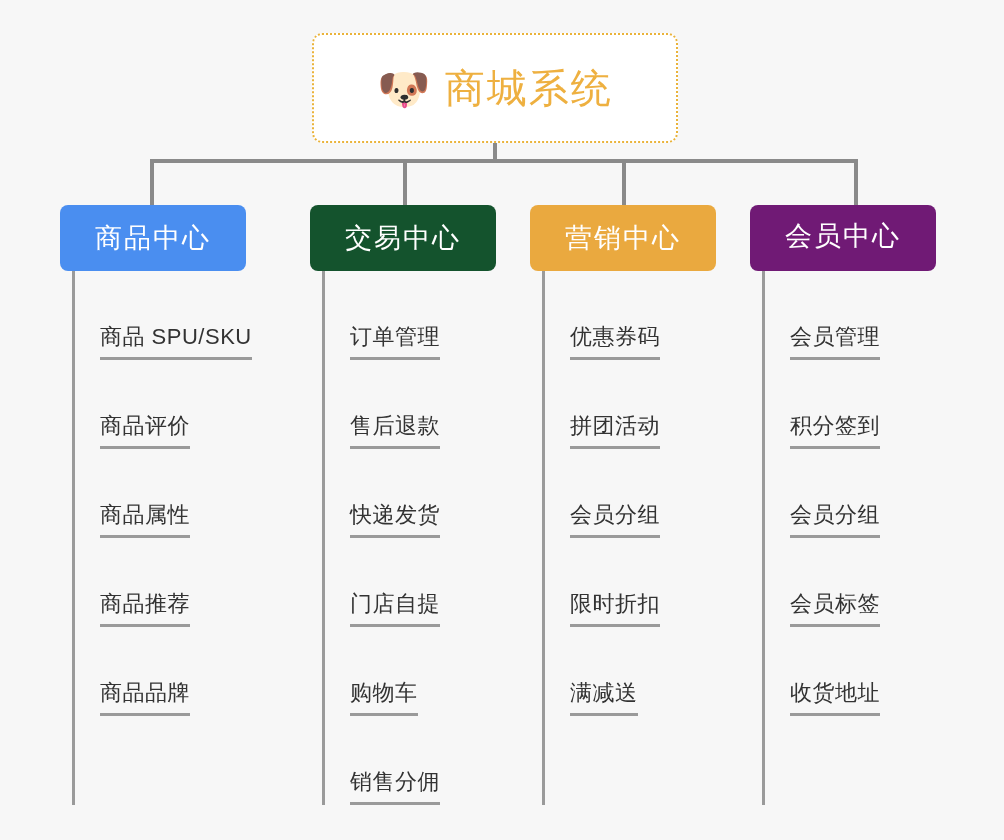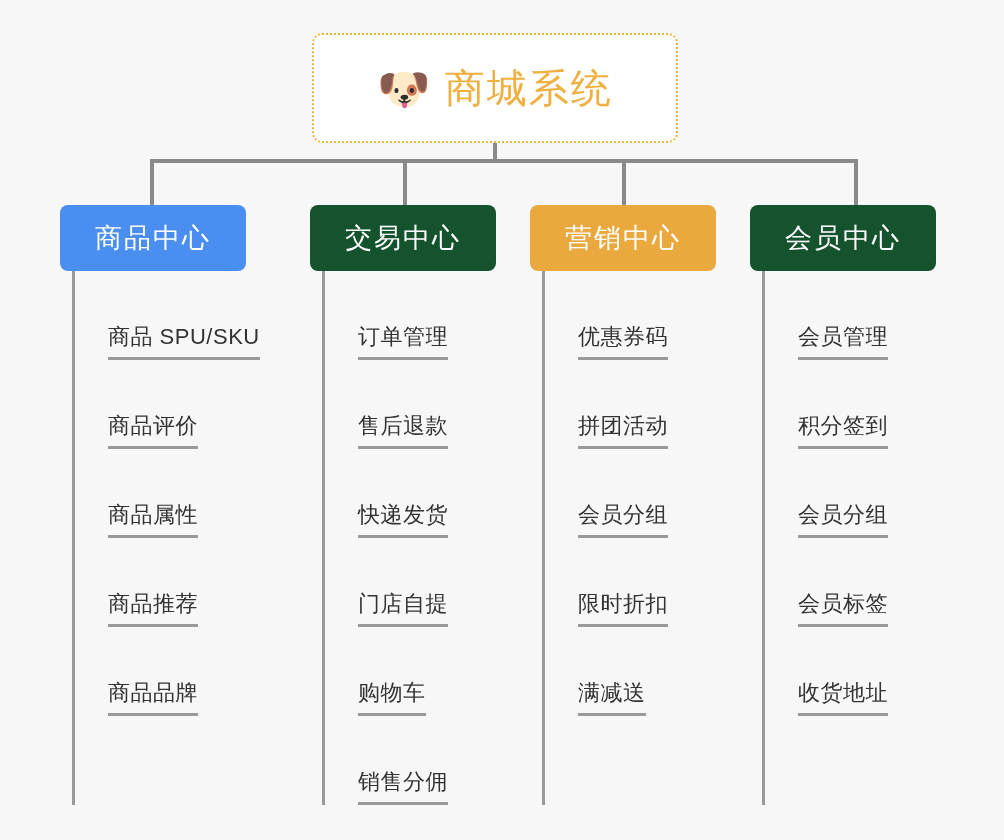--- a/index.html
+++ b/index.html
@@ -108,21 +108,21 @@
     left: 0;
     top: 0;
     width: 3px;
     background: #9a9a9a;
   }
   .item {
     position: relative;
     height: 89px;
     display: flex;
     align-items: flex-end;
-    padding-left: 36px;
+    padding-left: 28px;
     box-sizing: border-box;
   }
   .item-label {
     font-size: 22px;
     color: #333333;
     line-height: 1;
     padding-bottom: 9px;
     border-bottom: 3px solid #9a9a9a;
     white-space: nowrap;
     letter-spacing: 0.5px;
@@ -215,21 +215,21 @@
           </div>
           <div class="item">
             <span class="item-label">限时折扣</span>
           </div>
           <div class="item">
             <span class="item-label">满减送</span>
           </div>
         </div>
       </div>
       <div class="column" style="left: 750px; width: 186px;">
-        <div class="cat-box" style="background: #14532d;">
+        <div class="cat-box" style="background: #701a75; font-family: Liberation Mono, monospace;">
           <span class="cat-label">会员中心</span>
         </div>
         <div class="branch">
           <div class="spine" style="background: rgb(154, 154, 154); height: 534px;"></div>
           <div class="item">
             <span class="item-label">会员管理</span>
           </div>
           <div class="item">
             <span class="item-label">积分签到</span>
           </div>

